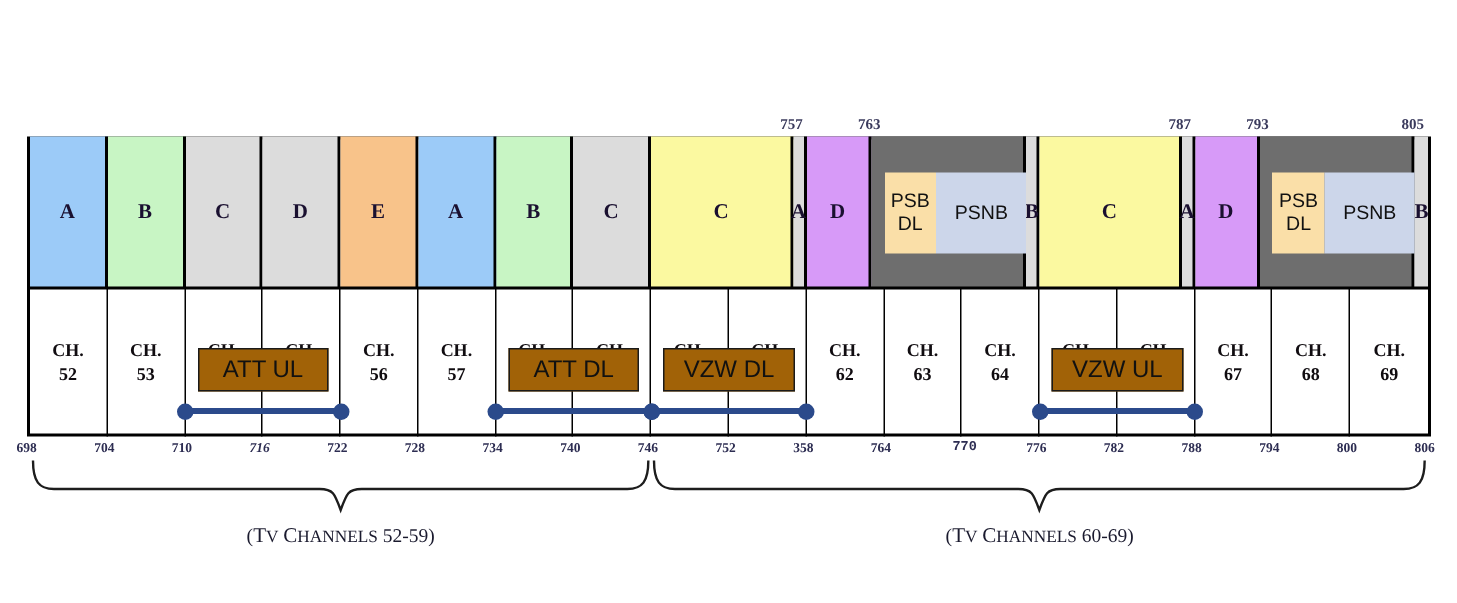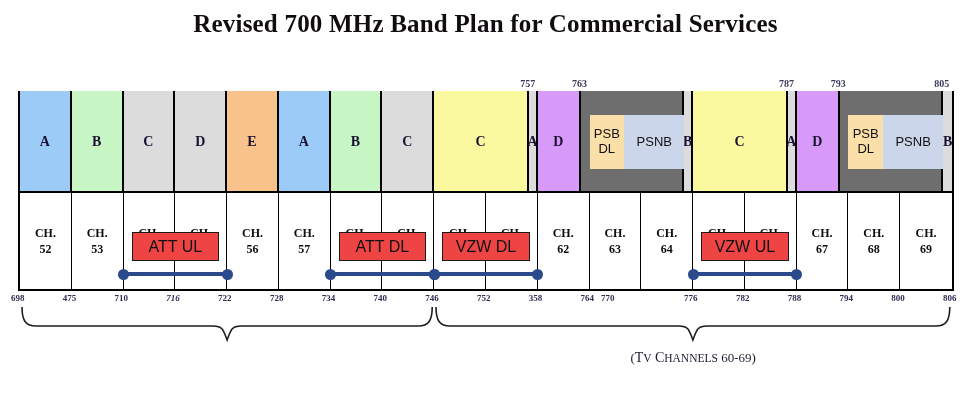--- a/index.html
+++ b/index.html
@@ -79,21 +79,21 @@
     position:absolute;top:293px;
     font-family:"Liberation Serif",serif;
     font-weight:bold;font-size:9px;color:#2d2d52;
     white-space:nowrap;
   }
 
   
   .callout{
     position:absolute;
     box-sizing:border-box;
-    background:#ef4444;
+    background:#a16207;
     border:1.4px solid #1a1a1a;
     display:flex;align-items:center;justify-content:center;
     font-family:"Liberation Sans",sans-serif;
     font-size:16px;color:#111;
     z-index:6;
   }
 
   
   .spanline{position:absolute;height:4px;background:#2b4a8b;z-index:5;}
   .dot{
@@ -115,21 +115,20 @@
     position:absolute;
     font-family:"Liberation Sans",sans-serif;
     font-size:17px;color:#b9dca4;letter-spacing:.3px;
   }
 </style>
 </head>
 <body>
 
 <div id="stage">
 
-  <div class="title">Revised 700 MHz Band Plan for Commercial Services</div>
 
   <div class="frame"></div>
 
   <div id="topmarks">
       <div class="topmark" style="left: 520.148px; top: 78px;">757</div>
       <div class="topmark" style="left: 571.926px; top: 78px;">763</div>
       <div class="topmark" style="left: 675.481px; top: 78px; margin-top: 18px;">775</div>
       <div class="topmark" style="left: 779.037px; top: 78px;">787</div>
       <div class="topmark" style="left: 830.815px; top: 78px;">793</div>
       <div class="topmark" style="left: 934.37px; top: 78px;">805</div>
@@ -270,32 +269,32 @@
         <span>CH.</span>
         <span>68</span>
       </div>
       <div class="ch nb" style="left: 882.222px; width: 51.7778px;">
         <span>CH.</span>
         <span>69</span>
       </div>
     </div>
   <div id="ticks">
       <div class="tick" style="left: 11px;">698</div>
-      <div class="tick" style="left: 62.7778px;">475</div>
+      <div class="tick" style="left: 62.7778px;">704</div>
       <div class="tick" style="left: 114.556px;">710</div>
       <div class="tick" style="left: 166.333px; font-style: italic;">716</div>
       <div class="tick" style="left: 218.111px;">722</div>
       <div class="tick" style="left: 269.889px;">728</div>
       <div class="tick" style="left: 321.667px;">734</div>
       <div class="tick" style="left: 373.444px;">740</div>
       <div class="tick" style="left: 425.222px;">746</div>
       <div class="tick" style="left: 477px;">752</div>
       <div class="tick" style="left: 528.778px;">358</div>
       <div class="tick" style="left: 580.556px;">764</div>
-      <div class="tick" style="left: 601px;">770</div>
+      <div class="tick" style="left: 635px; font-family: Liberation Mono, monospace;">770</div>
       <div class="tick" style="left: 684.111px;">776</div>
       <div class="tick" style="left: 735.889px;">782</div>
       <div class="tick" style="left: 787.667px;">788</div>
       <div class="tick" style="left: 839.444px;">794</div>
       <div class="tick" style="left: 891.222px;">800</div>
       <div class="tick" style="left: 943px;">806</div>
     </div>
   <div id="spans">
       <div class="spanline" style="left: 123.556px; width: 103.556px; top: 272px;"></div>
       <div class="dot" style="left: 118.056px; top: 268.5px;"></div>
@@ -314,20 +313,21 @@
       <div class="callout" style="left: 131.556px; width: 87.5556px; top: 232px; height: 29px;">ATT UL</div>
       <div class="callout" style="left: 338.667px; width: 87.5556px; top: 232px; height: 29px;">ATT DL</div>
       <div class="callout" style="left: 442.222px; width: 87.5556px; top: 232px; height: 29px;">VZW DL</div>
       <div class="callout" style="left: 701.111px; width: 87.5556px; top: 232px; height: 29px;">VZW UL</div>
     </div>
   <div id="braces">
       <svg width="414.22222222222223" height="38" class="brace" style="left: 20px; top: 305px;">
         <path d="M2,2 C2,16 6,21 16,21 L193.11111111111111,21 C202.11111111111111,21 203.11111111111111,24 207.11111111111111,35 C211.11111111111111,24 212.11111111111111,21 221.11111111111111,21 L398.22222222222223,21 C408.22222222222223,21 412.22222222222223,16 412.22222222222223,2" fill="none" stroke="#1d1d1d" stroke-width="1.6"></path>
       </svg>
       <div class="bandlabel" style="left: 97.1111px; width: 260px; top: 347px;">
+        <span class="l2">(<span style="font-size:14px">T</span><span style="font-size:11.5px">V</span> <span style="font-size:14px">C</span><span style="font-size:11.5px">HANNELS</span> 52-59)</span>
       </div>
       <svg width="517.7777777777778" height="38" class="brace" style="left: 434.222px; top: 305px;">
         <path d="M2,2 C2,16 6,21 16,21 L244.8888888888889,21 C253.8888888888889,21 254.8888888888889,24 258.8888888888889,35 C262.8888888888889,24 263.8888888888889,21 272.8888888888889,21 L501.7777777777778,21 C511.7777777777778,21 515.7777777777778,16 515.7777777777778,2" fill="none" stroke="#1d1d1d" stroke-width="1.6"></path>
       </svg>
       <div class="bandlabel" style="left: 563.111px; width: 260px; top: 347px;">
         <span class="l2">(<span style="font-size:14px">T</span><span style="font-size:11.5px">V</span> <span style="font-size:14px">C</span><span style="font-size:11.5px">HANNELS</span> 60-69)</span>
       </div>
     </div>
 
 </div>

